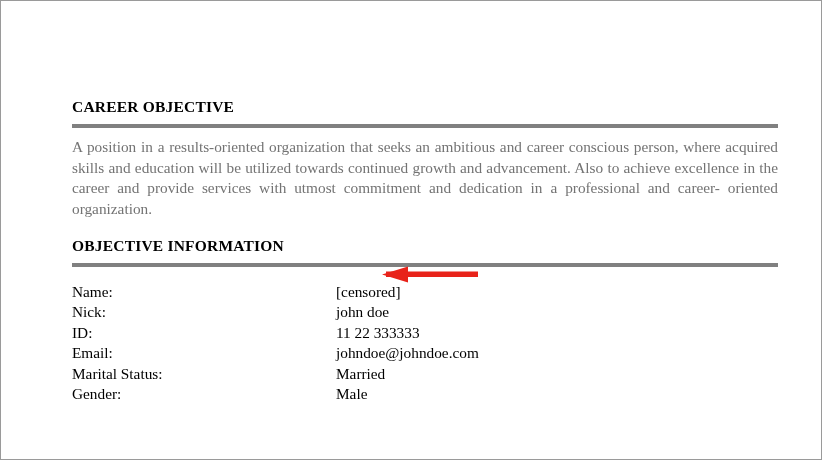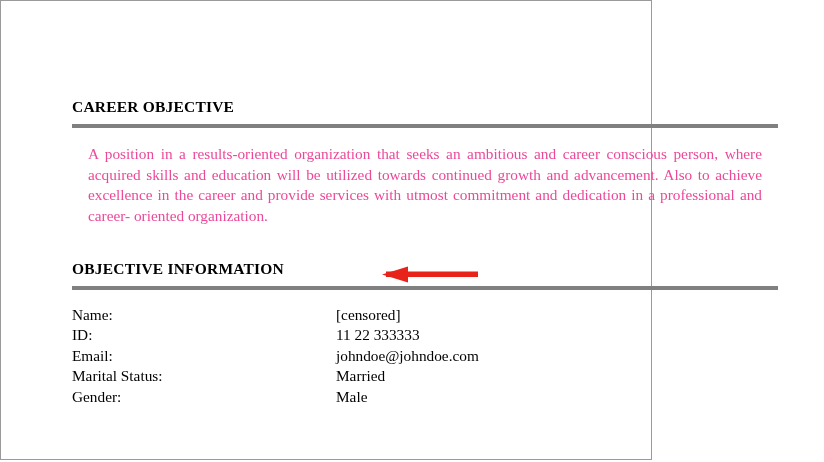--- a/index.html
+++ b/index.html
@@ -8,21 +8,21 @@
   }
   body {
     width: 824px;
     height: 462px;
     background: #ffffff;
     font-family: "Liberation Serif", serif;
     overflow: hidden;
   }
   .page {
     position: relative;
-    width: 652px;
+    width: 822px;
     height: 460px;
     box-sizing: border-box;
     border: 1px solid #9a9a9a;
     background: #ffffff;
   }
   .doc-body {
     position: absolute;
     left: 71px;
     top: 96px;
     width: 706px;
@@ -39,23 +39,23 @@
   .rule {
     height: 4px;
     background: #808080;
     margin-top: 7px;
     margin-bottom: 9px;
     width: 100%;
   }
   .paragraph {
     font-size: 15.3px;
     line-height: 20.5px;
-    color: #ec4899;
+    color: #737373;
     text-align: justify;
-    margin: 16px;
+    margin: 0;
   }
   .spacer-lg {
     height: 17px;
   }
   .info-table {
     border-collapse: collapse;
     width: 100%;
     margin-top: 15px;
   }
   .info-table td {
@@ -100,20 +100,24 @@
     <h2 class="section-title">OBJECTIVE INFORMATION</h2>
     <div class="rule"></div>
 
     <table class="info-table">
       <tbody>
         <tr>
           <td class="info-label">Name:</td>
           <td class="info-value">[censored]</td>
         </tr>
         <tr>
+          <td class="info-label">Nick:</td>
+          <td class="info-value">john doe</td>
+        </tr>
+        <tr>
           <td class="info-label">ID:</td>
           <td class="info-value">11 22 333333</td>
         </tr>
         <tr>
           <td class="info-label">Email:</td>
           <td class="info-value">johndoe@johndoe.com</td>
         </tr>
         <tr>
           <td class="info-label">Marital Status:</td>
           <td class="info-value">Married</td>

